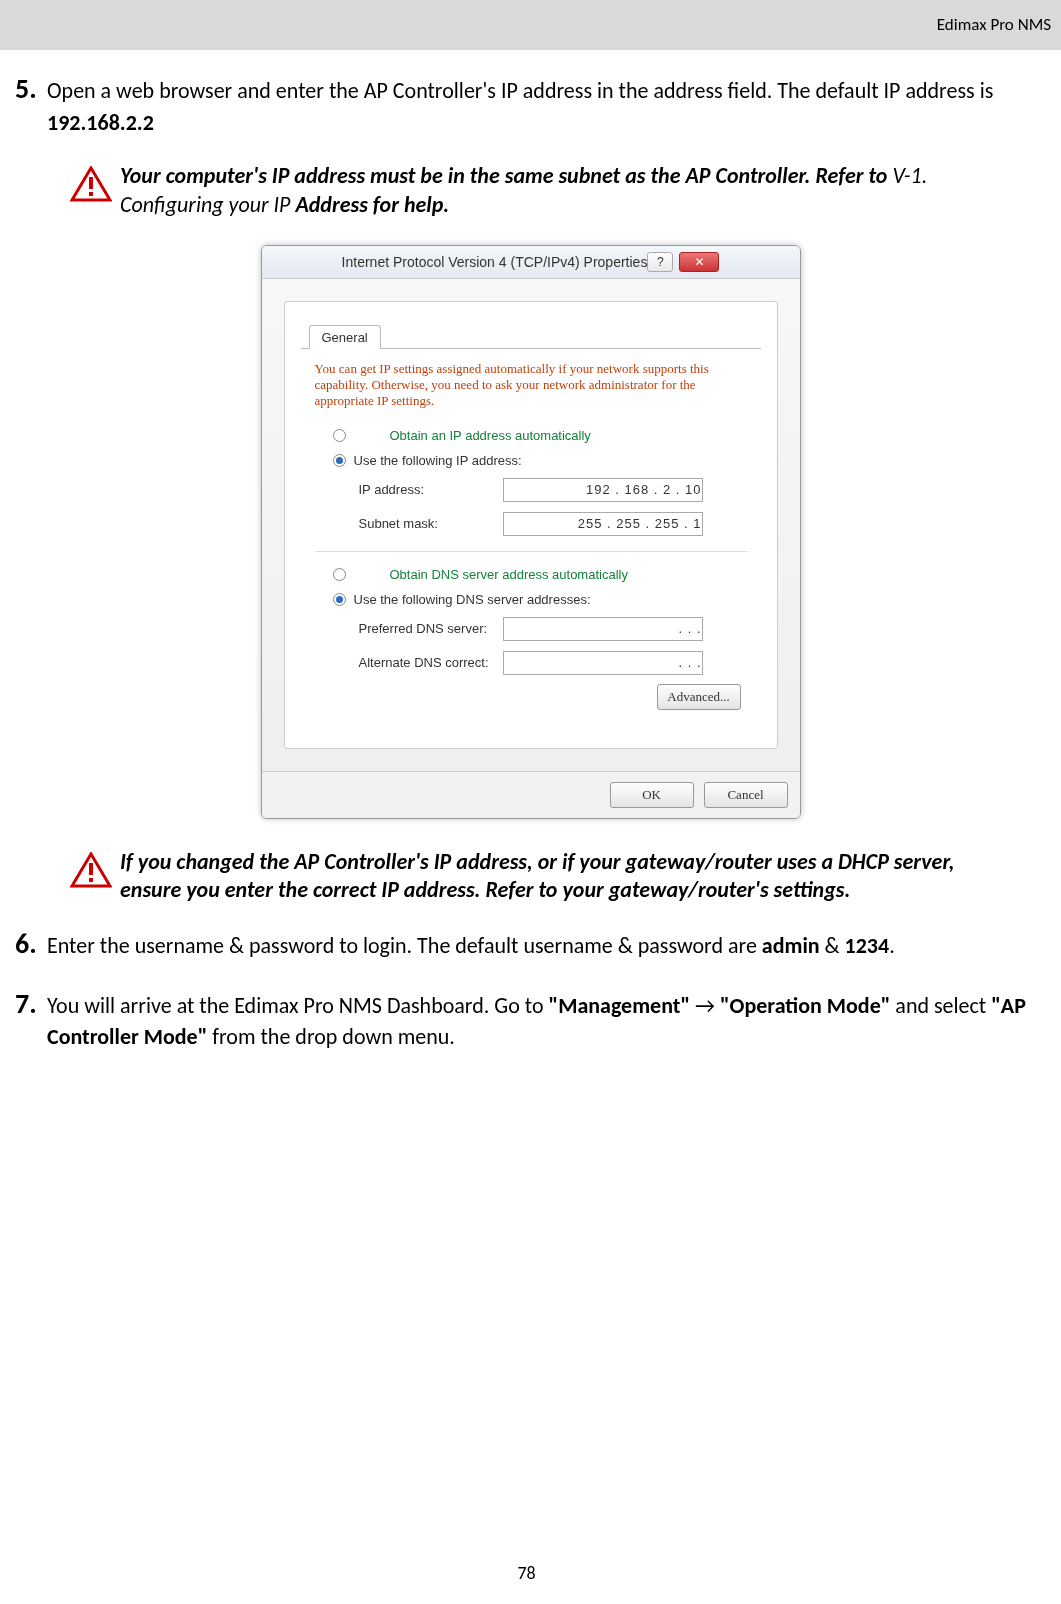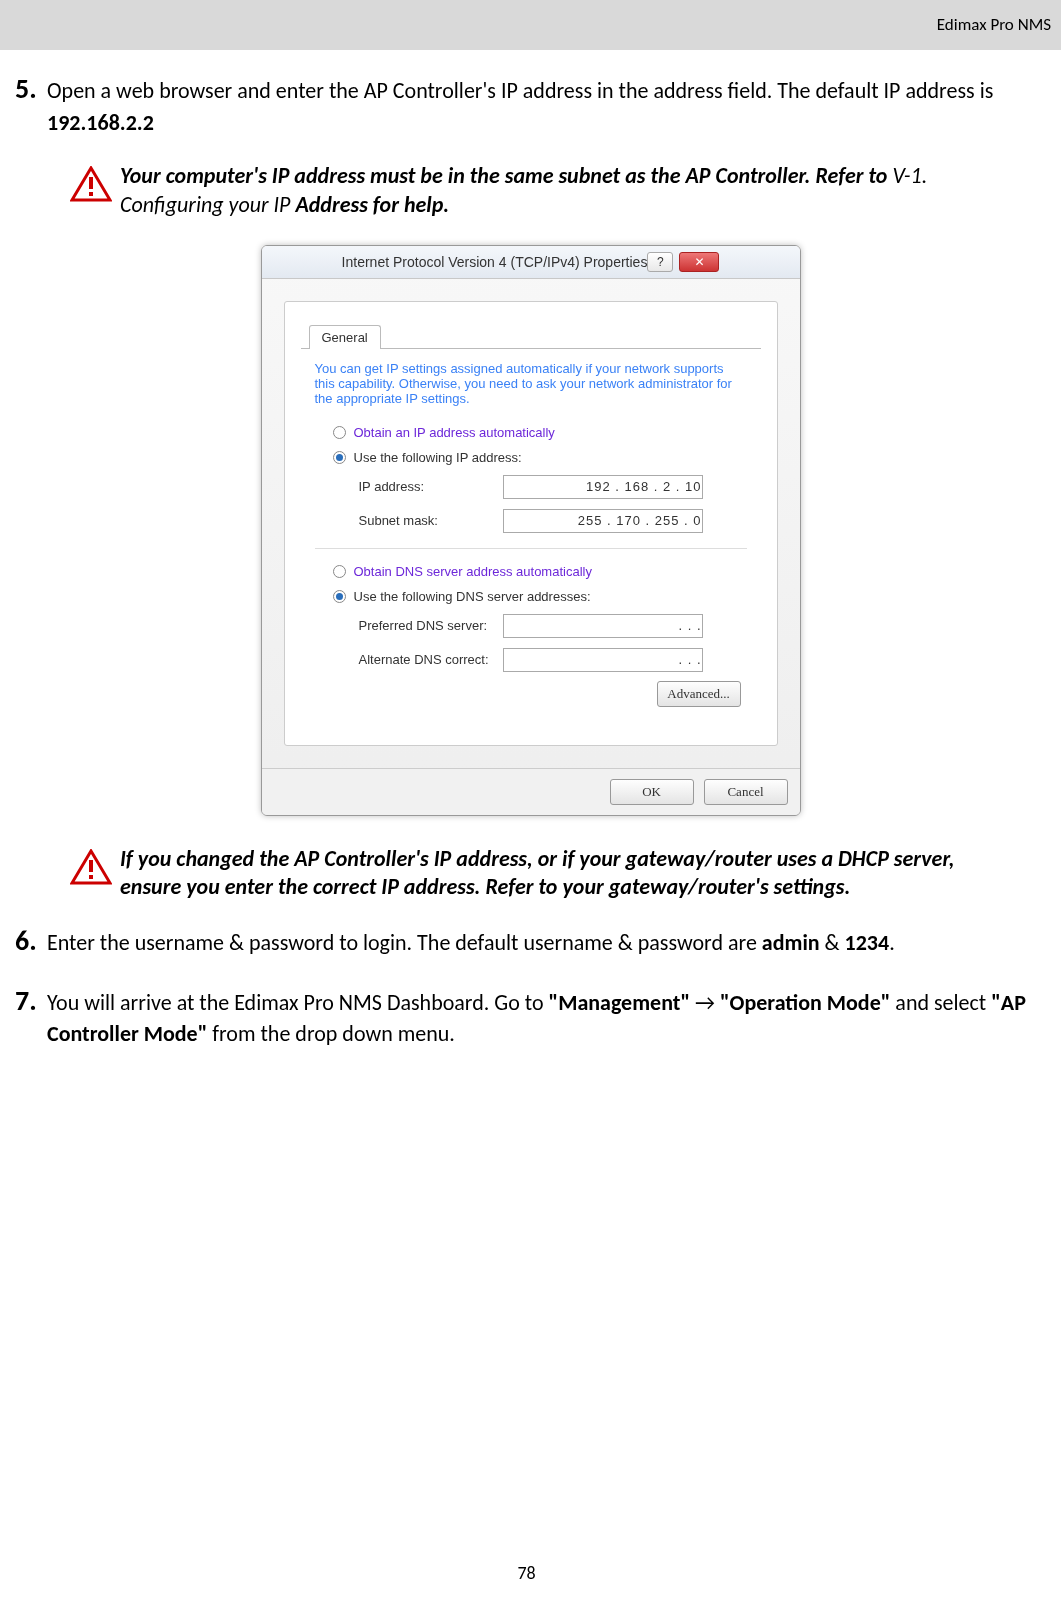--- a/index.html
+++ b/index.html
@@ -121,38 +121,39 @@
     font-size: 13px;
     position:relative;
     top:1px;
   }
   .tab-content {
     border-top:1px solid #bbb;
     padding: 12px 14px;
   }
   .desc {
     font-size: 13px;
-    color: #3b82f6;
+    color: #c2410c;
     margin-bottom: 14px;
+    font-family: Liberation Serif, serif;
   }
   .radio-row, .field-row {
     display:flex;
     align-items:center;
     padding: 5px 0 5px 18px;
     font-size: 13px;
   }
   .radio {
     width:13px;height:13px;border:1px solid #888;border-radius:50%;
     margin-right:8px;display:inline-block;position:relative;background:#fff;
   }
   .radio.checked::after{
     content:"";position:absolute;left:2px;top:2px;width:7px;height:7px;
     background:#2a6ebb;border-radius:50%;
   }
-  .disabled { color:#6d28d9; }
+  .disabled { color:#15803d;gap:36px; }
   .field-row .lbl { width:170px; padding-left:26px; }
   .ip-input {
     width:200px;height:24px;border:1px solid #aaa;background:#fff;
     font-size:13px;text-align:right;line-height:22px;letter-spacing:1px;
     color:#333;
   }
   .hr { border-top:1px solid #ddd; margin:10px 0; }
   .adv-row {
     text-align:right; padding:4px 6px 10px 0;
   }
@@ -228,21 +229,21 @@
           <div class="radio-row">
             <span class="radio checked"></span>
             <span>Use the following IP address:</span>
           </div>
           <div class="field-row">
             <span class="lbl">IP address:</span>
             <span class="ip-input">192 . 168 .  2   . 10</span>
           </div>
           <div class="field-row">
             <span class="lbl">Subnet mask:</span>
-            <span class="ip-input">255 . 170 . 255 .  0</span>
+            <span class="ip-input">255 . 255 . 255 .  1</span>
           </div>
 
           <div class="hr"></div>
 
           <div class="radio-row disabled">
             <span class="radio"></span>
             <span>Obtain DNS server address automatically</span>
           </div>
           <div class="radio-row">
             <span class="radio checked"></span>

